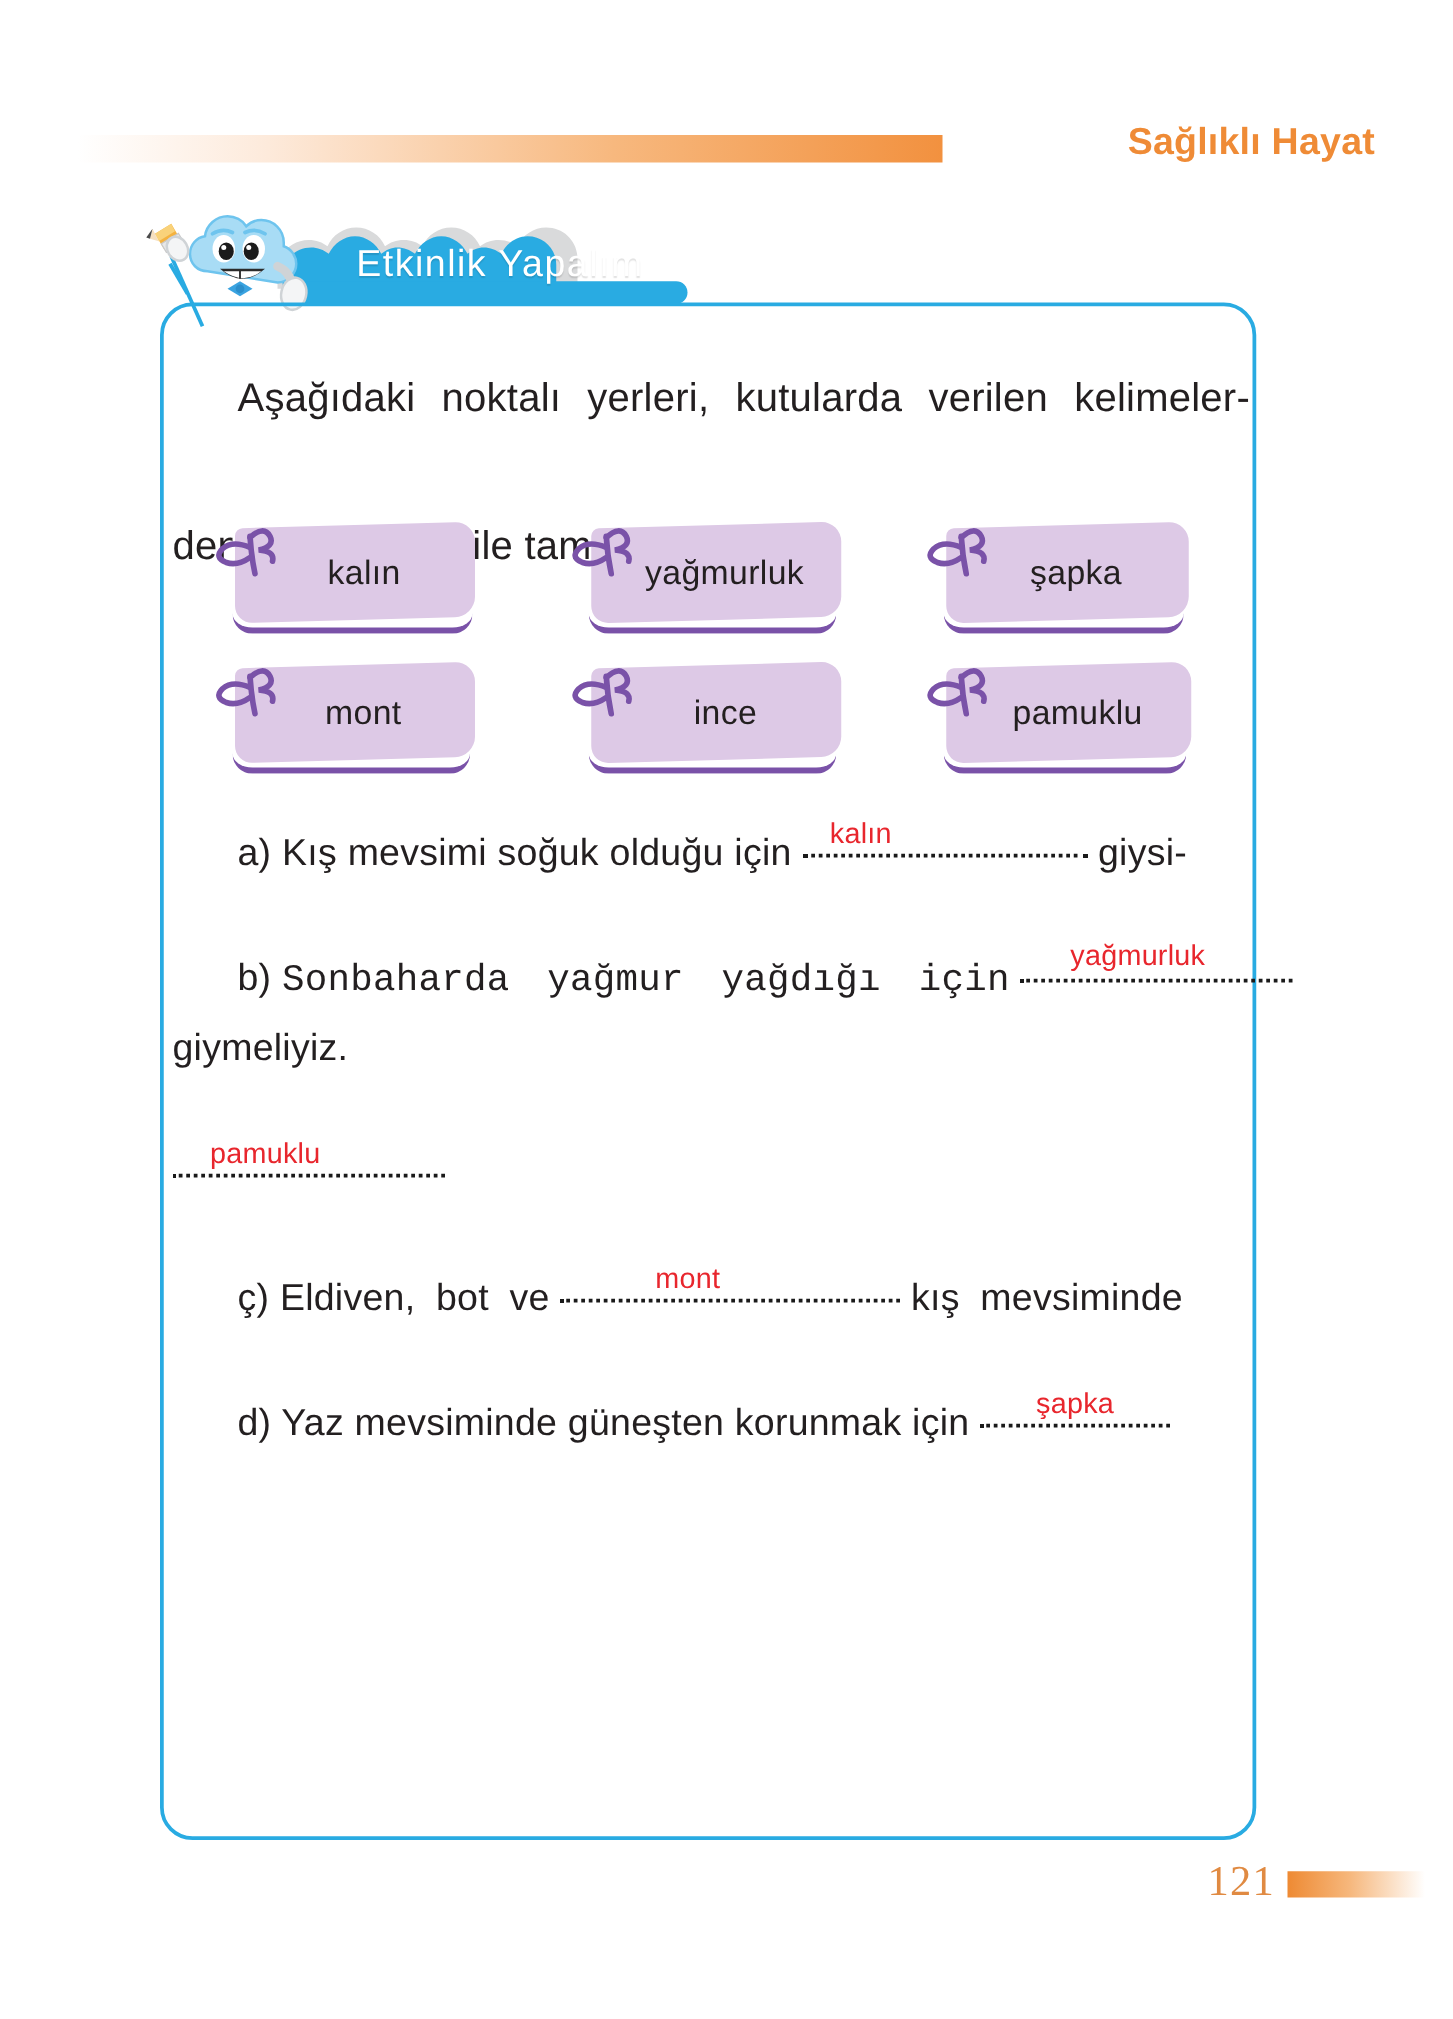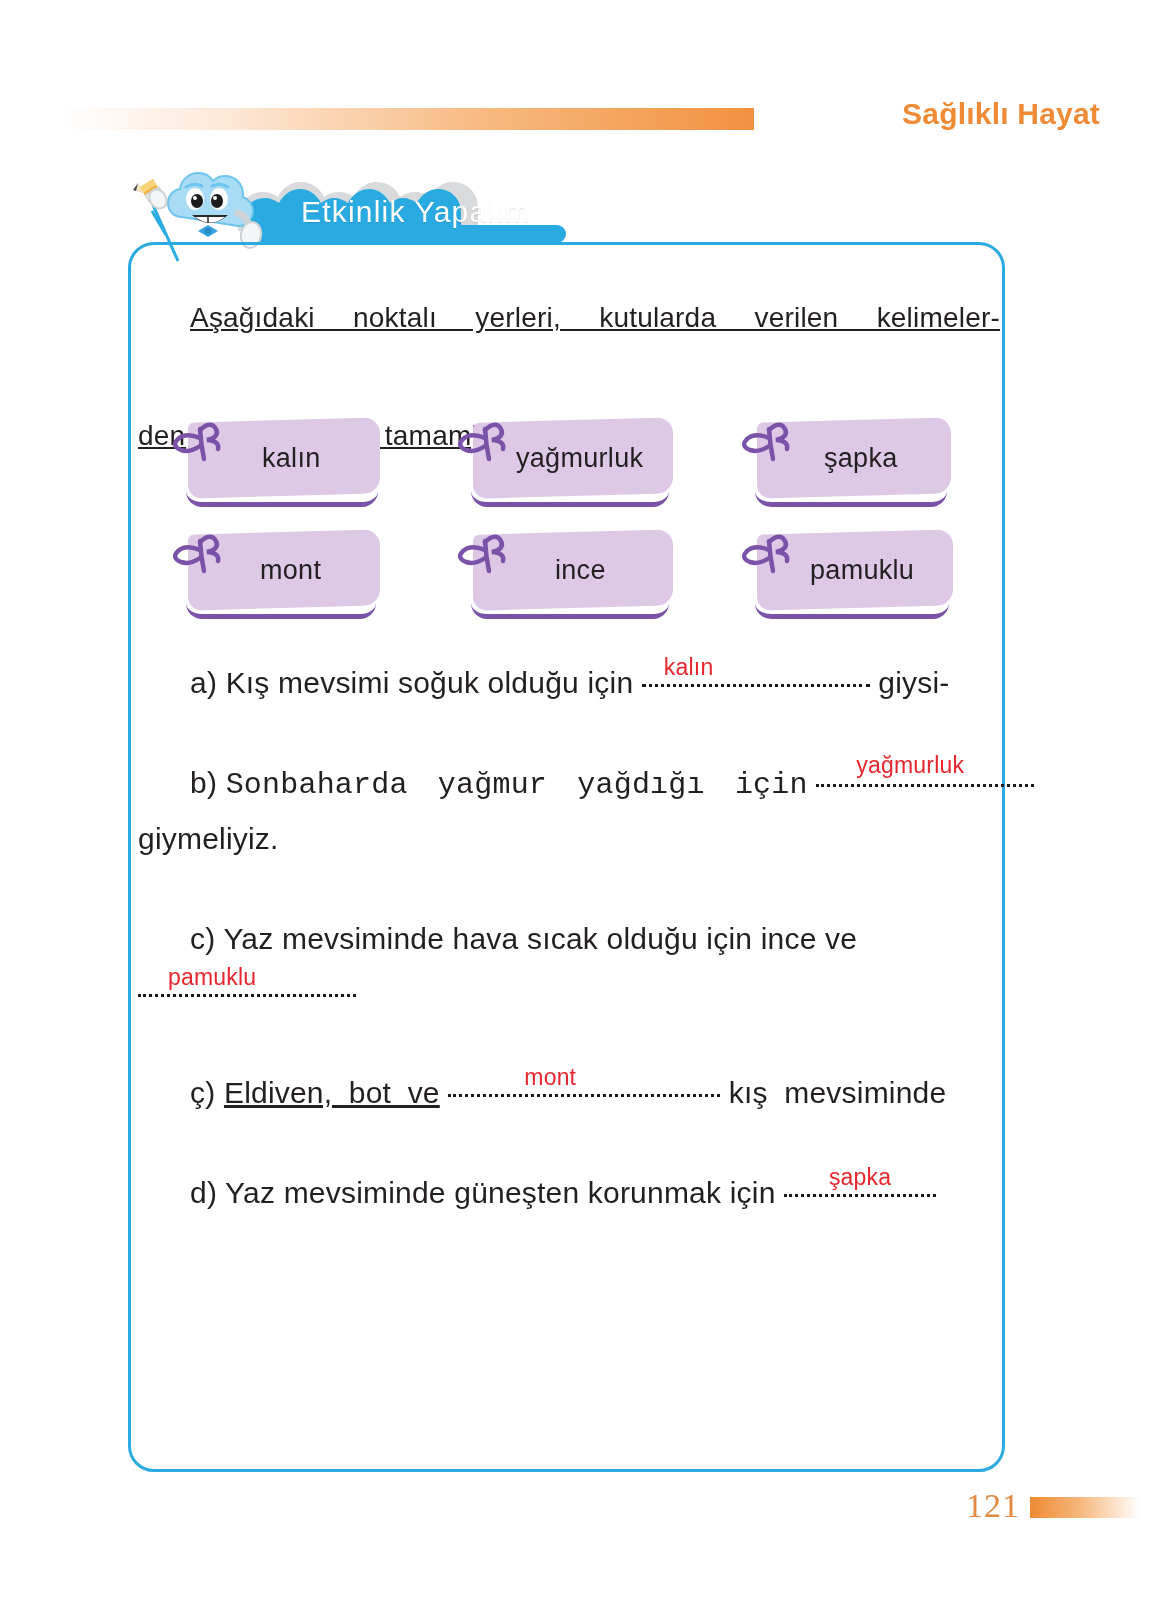--- a/index.html
+++ b/index.html
@@ -15,45 +15,44 @@
     position:absolute;left:62px;top:108px;width:692px;height:22px;
     background:linear-gradient(to right,#ffffff 0%,#fdeadb 22%,#f7b87e 62%,#f2913f 100%);
   }
   #unit-title{
     position:absolute;right:62px;top:97px;
     font-size:30px;font-weight:bold;color:#ef8b36;
     letter-spacing:.2px;white-space:nowrap;
   }
 
   
-  #banner-wrap{position:absolute;left:120px;top:165px;width:460px;height:110px;}
+  #banner-wrap{position:absolute;left:104px;top:165px;width:460px;height:110px;}
   #banner-svg{position:absolute;left:0;top:0;}
   #banner-label{
     position:absolute;left:146px;top:24px;width:300px;height:46px;
     display:flex;align-items:center;justify-content:center;
     font-size:30px;color:#ffffff;letter-spacing:1.2px;white-space:nowrap;
     text-shadow:0 1px 1px rgba(0,0,0,.12);
   }
 
   
   #activity-box{
     position:absolute;left:128px;top:242px;width:877px;height:1230px;
     border:3px solid #29ABE2;border-radius:26px;box-sizing:border-box;
   }
 
   
   #content{
     position:absolute;left:138px;top:290px;width:862px;
     color:#231f20;
   }
   .para{
-    font-size:28px;line-height:56px;letter-spacing:.2px;
+    font-size:32px;line-height:56px;letter-spacing:.2px;
     text-align:justify;text-justify:inter-word;
     margin:0 0 6px 0;
-    text-decoration:underline;
   }
   .para.indent{text-indent:52px;}
   .para:after{content:"";display:inline-block;width:100%;}
 
   
   #word-cards{
     position:absolute;left:170px;top:418px;width:830px;height:225px;
   }
   .card-row{position:absolute;left:0;width:830px;height:95px;display:flex;}
   .card-row.r1{top:0;}
@@ -289,35 +288,31 @@
       <span class="blank" style="width:218px;">
         <span class="answer mid" style="top:-36px;">yağmurluk</span>
         <span class="dots"></span>
       </span>
     </div>
     <div class="line">giymeliyiz.</div>
   </div>
 
   <div class="q">
     <div class="line">
-      <span style="display:inline-block;width:52px;"></span><span>c)</span>
-      <span>Yaz mevsiminde hava sıcak olduğu için ince ve</span>
-    </div>
-    <div class="line">
       <span class="blank" style="width:218px;">
         <span class="answer left" style="padding-left:30px;">pamuklu</span>
         <span class="dots"></span>
       </span>
     </div>
   </div>
 
   <div class="q">
     <div class="line">
       <span style="display:inline-block;width:52px;"></span><span>ç)</span>
-      <span style="word-spacing:8px;text-decoration:underline;">Eldiven, bot ve</span>
+      <span style="word-spacing:8px;">Eldiven, bot ve</span>
       <span class="blank" style="width:272px;">
         <span class="answer left" style="padding-left:76px;">mont</span>
         <span class="dots"></span>
       </span>
       <span style="word-spacing:8px;">kış mevsiminde</span>
     </div>
   </div>
 
   <div class="q" style="margin-bottom:0;margin-top:15px;">
     <div class="line">

